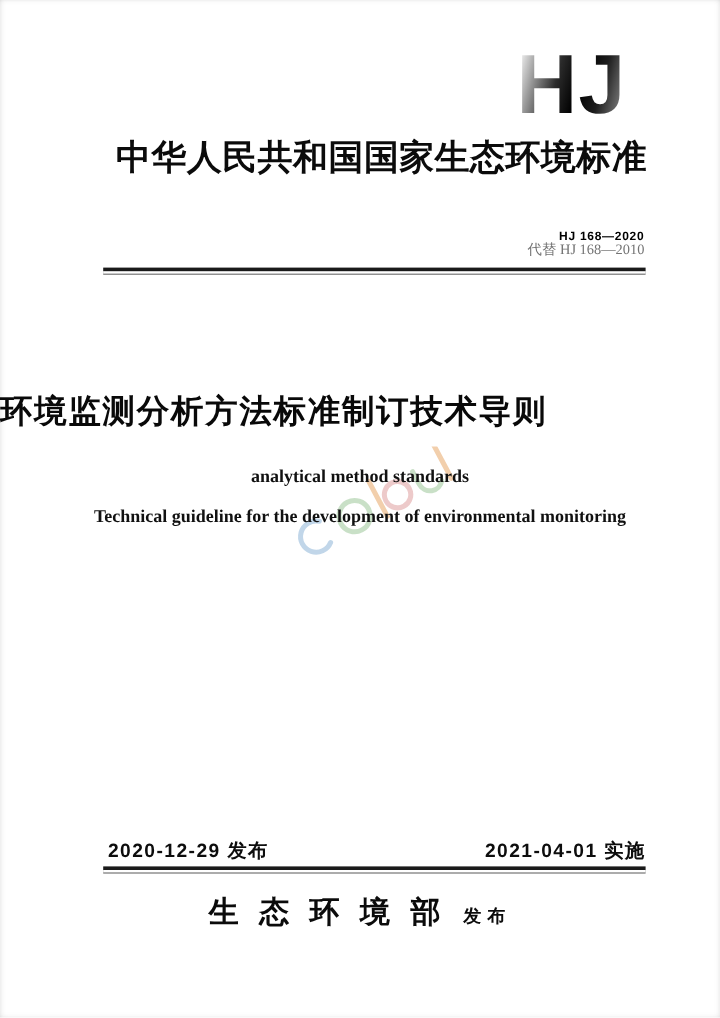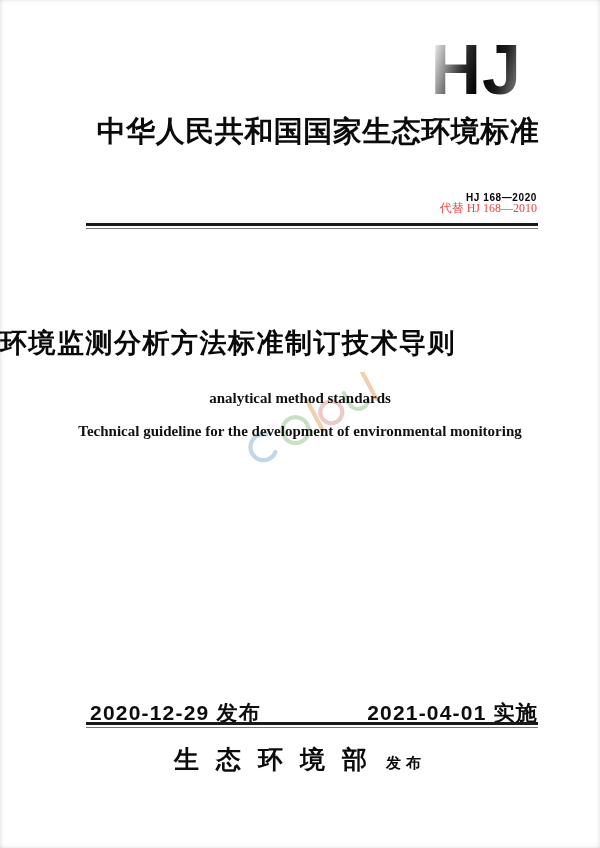--- a/index.html
+++ b/index.html
@@ -81,21 +81,21 @@
     white-space: nowrap;
     margin-top: 16px;
   }
   .std-replaces {
     position: absolute;
     top: 200px;
     right: 63px;
     text-align: right;
     font-family: "Liberation Serif", "DejaVu Serif", serif;
     font-size: 12px;
-    color: #ef4444;
+    color: #737373;
     white-space: nowrap;
   }
 
   
   .rule {
     position: absolute;
     left: 86px;
     width: 452px;
     background: #1a1a1a;
   }
@@ -180,21 +180,21 @@
 
   
   .date-row {
     position: absolute;
     top: 699px;
     left: 90px;
     right: 62px;
     display: flex;
     justify-content: space-between;
     align-items: baseline;
-    font-size: 21px;
+    font-size: 16px;
     font-weight: 700;
     letter-spacing: 1.2px;
     color: #0d0d0d;
     white-space: nowrap;
   }
 
   
   .footer {
     position: absolute;
     top: 743px;

